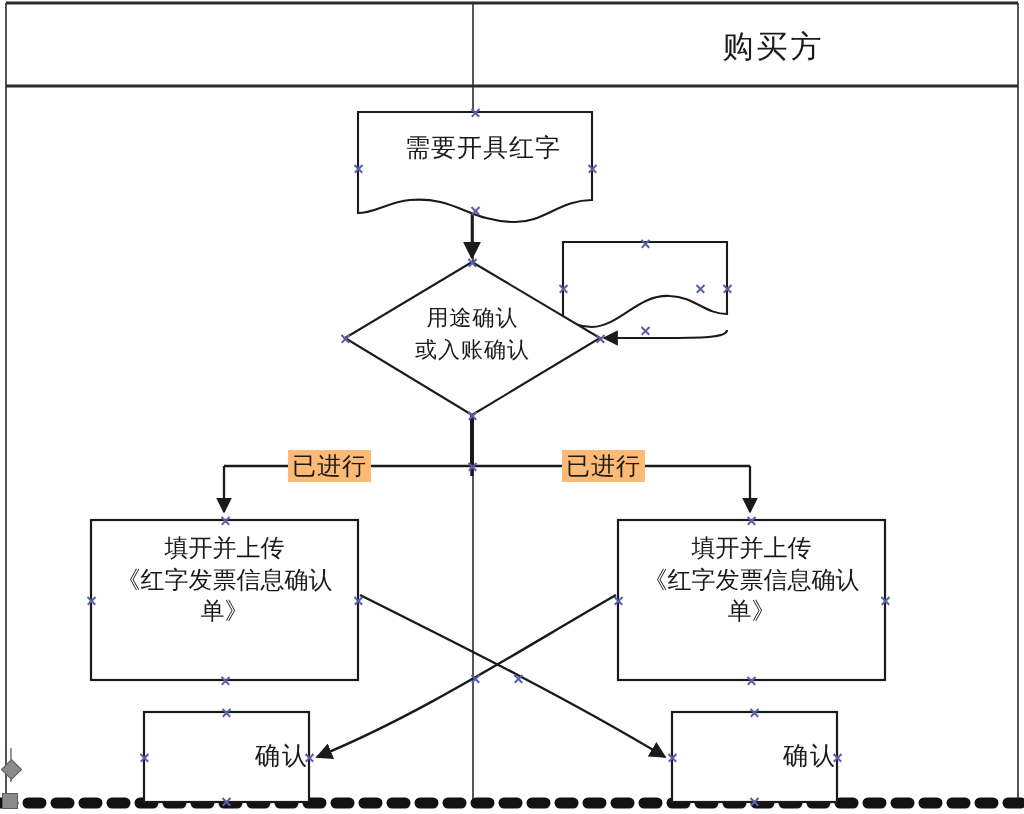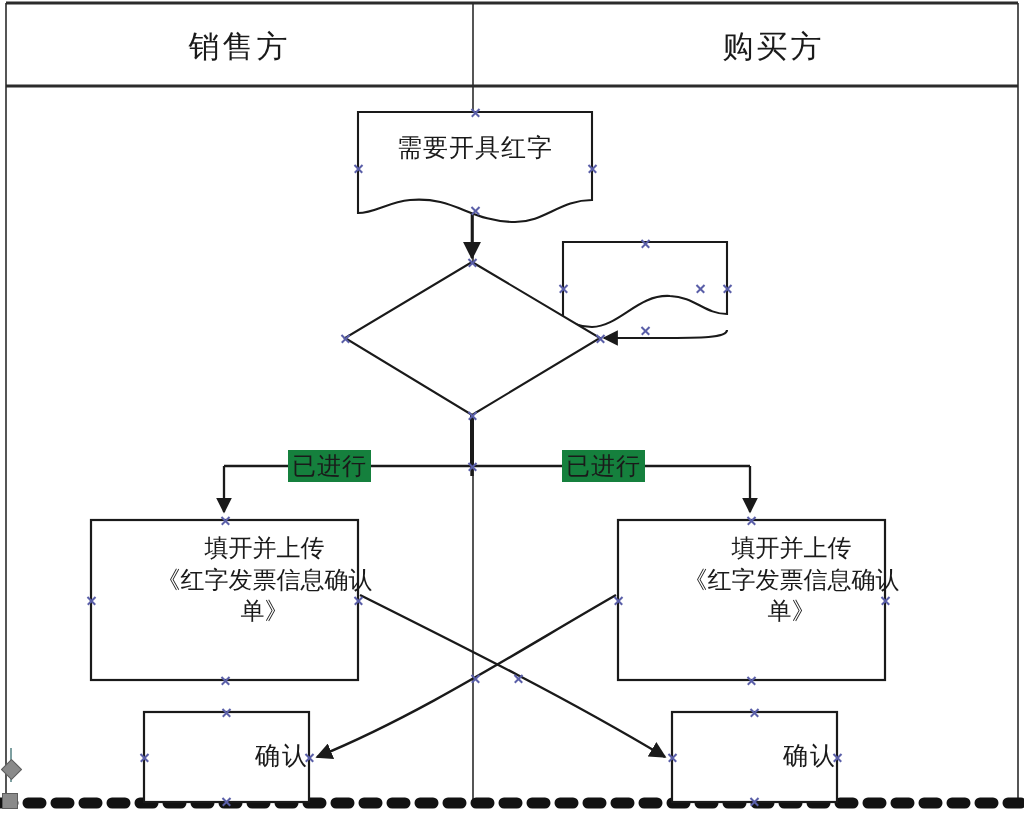--- a/index.html
+++ b/index.html
@@ -39,43 +39,43 @@
     text-align: center;
     color: #1a1a1a;
     font-family: "Liberation Serif", "DejaVu Serif", serif;
     white-space: pre-line;
     line-height: 1.28;
     pointer-events: none;
   }
   .t-doc-top {
     font-size: 25px;
     letter-spacing: 1px;
+    padding-left: 8px;
   }
   .t-diamond {
     font-size: 22px;
     letter-spacing: 1px;
     line-height: 1.45;
   }
   .t-process {
     font-size: 24px;
     letter-spacing: 0px;
     line-height: 1.32;
-    padding-left: 40px;
   }
   .t-confirm {
     font-size: 25px;
     letter-spacing: 2px;
     text-align: right;
   }
   .edge-label {
     position: absolute;
     font-size: 24px;
     color: #1a1a1a;
     letter-spacing: 1px;
-    background: #15803d;
+    background: #fdba74;
     padding: 0 4px;
     font-family: "Liberation Serif", "DejaVu Serif", serif;
     white-space: nowrap;
   }
   .watermark {
     position: absolute;
     font-size: 26px;
     color: #6e6e6e;
     opacity: 0.78;
     font-family: "Liberation Sans", "DejaVu Sans", sans-serif;
@@ -203,25 +203,26 @@
     <g>
       <path d="M 360 595 C 470 650 570 700 665 757" fill="none" stroke="#1a1a1a" stroke-width="2.4" marker-end="url(#arrowFill)"></path>
     </g>
 
     <g>
       <path d="M 616 595 C 520 650 420 715 317 757" fill="none" stroke="#1a1a1a" stroke-width="2.4" marker-end="url(#arrowFill)"></path>
     </g>
 
   </svg>
 
-  <div class="lane-label" style="left:6px; top:26px; width:467px;">销售方</div>
   <div class="lane-label" style="left:473px; top:26px; width:545px;padding-left:28px;">购买方</div>
 
   <div class="node-text t-doc-top" style="left:358px; top:132px; width:234px;">需要开具红字</div>
 
+  <div class="node-text t-diamond" style="left:355px; top:302px; width:235px;">用途确认
+或入账确认</div>
 
   <div class="node-text t-process" style="left:93px; top:533px; width:263px;">填开并上传
 《红字发票信息确认
 单》</div>
 
   <div class="node-text t-process" style="left:620px; top:533px; width:263px;">填开并上传
 《红字发票信息确认
 单》</div>
 
   <div class="node-text t-confirm" style="left:144px; top:740px; width:165px;">确认</div>

